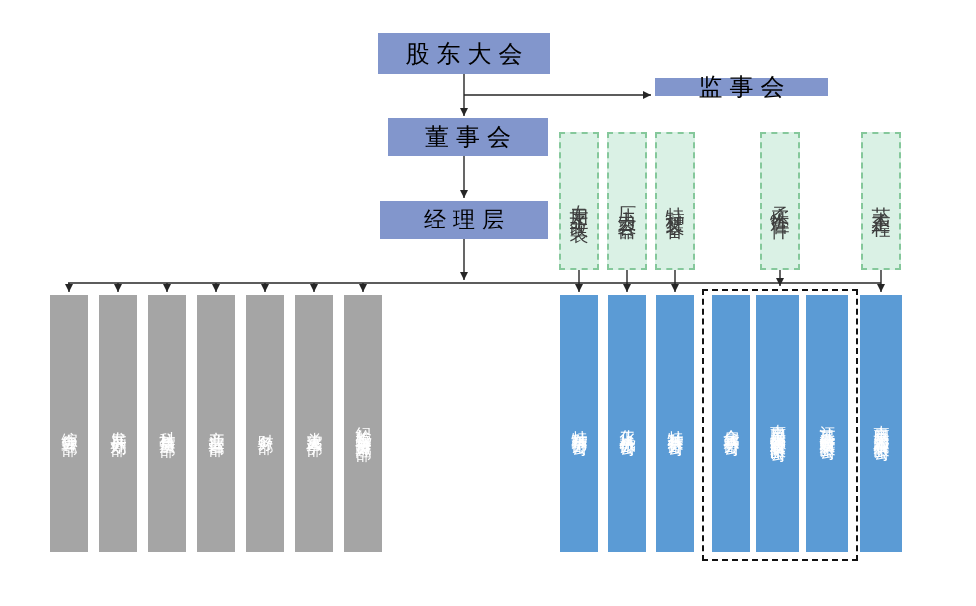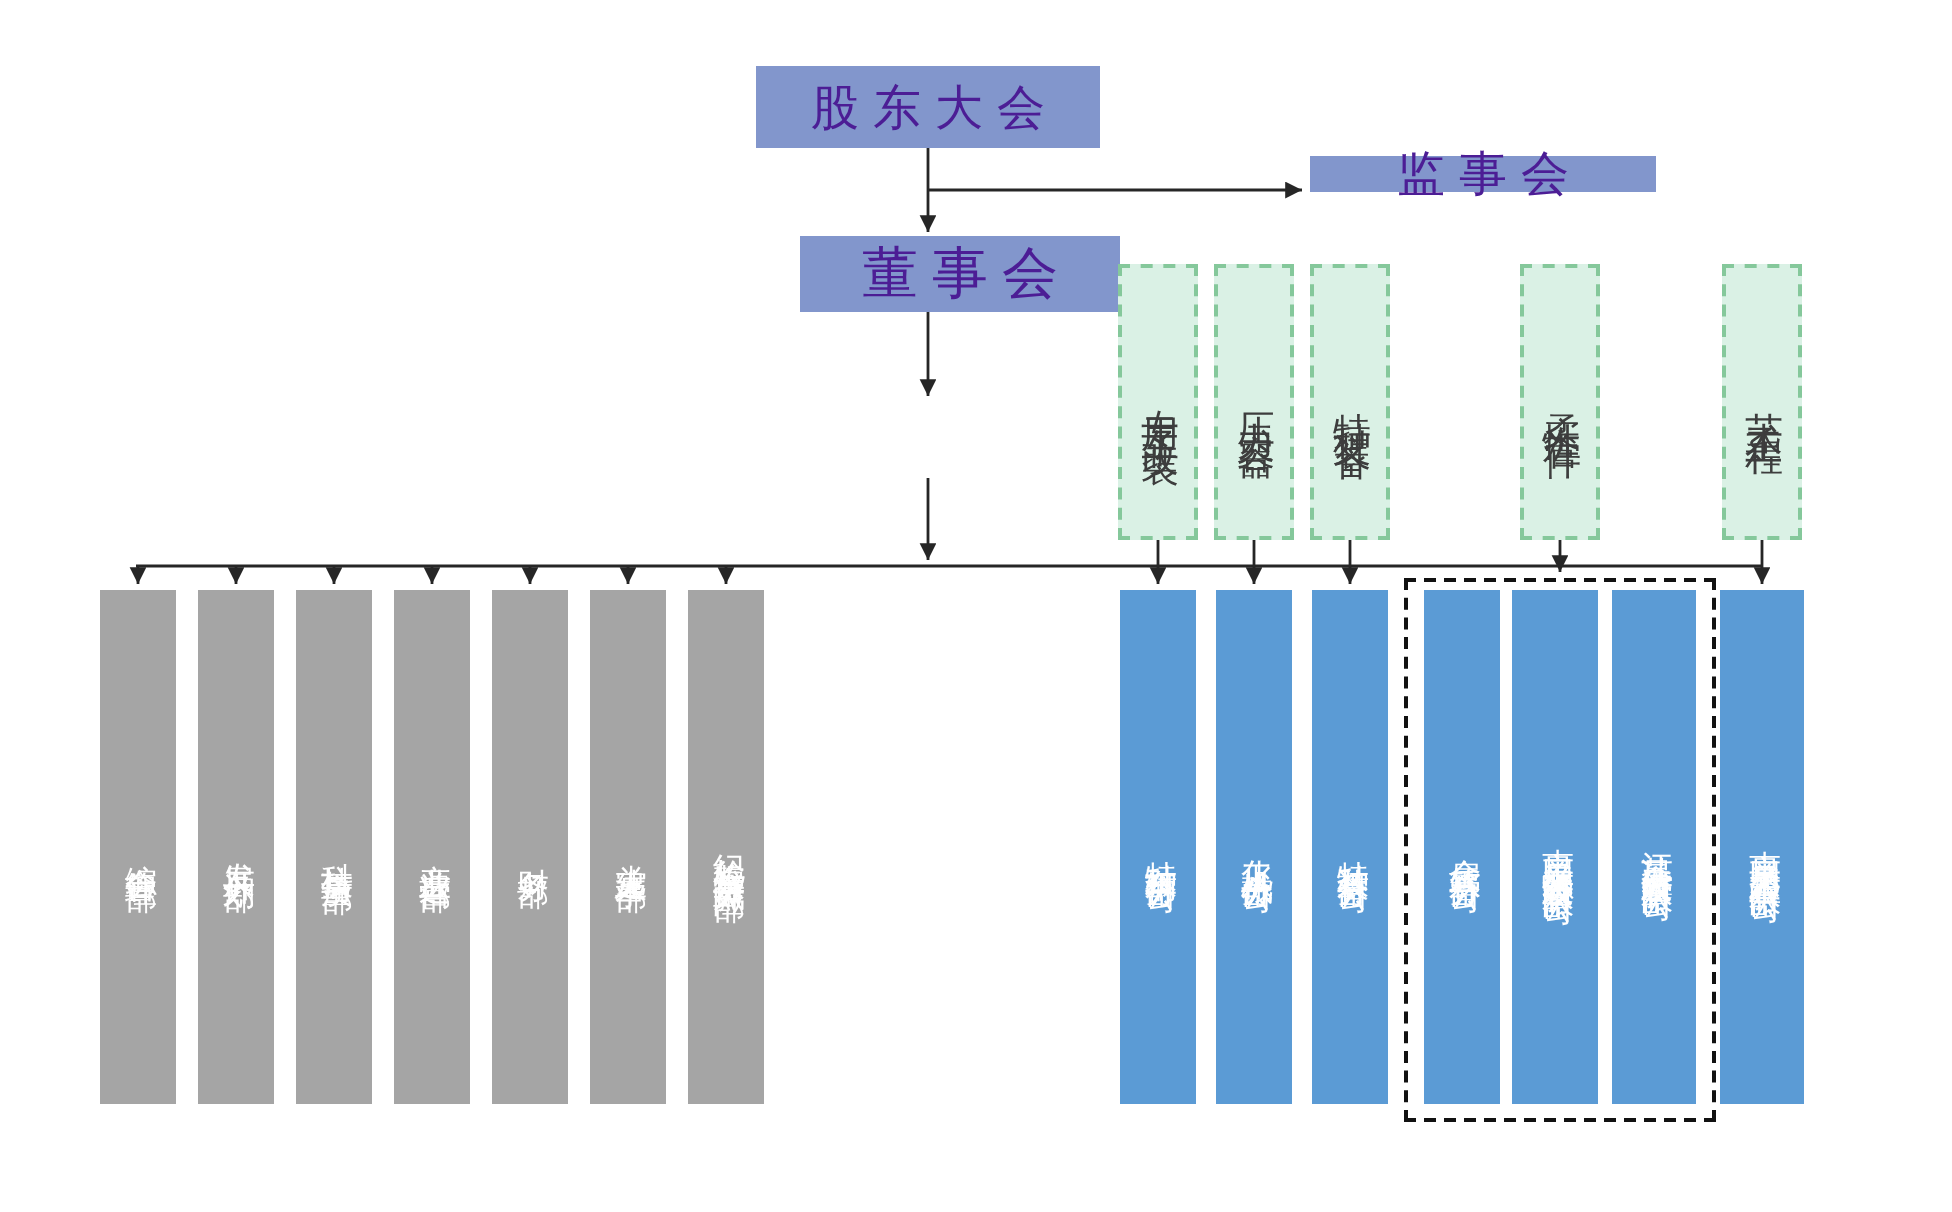--- a/index.html
+++ b/index.html
@@ -3,21 +3,21 @@
 <meta charset="utf-8">
 <style>
   * { margin:0; padding:0; box-sizing:border-box; }
   html,body { background:#ffffff; }
   body { font-family:"Liberation Sans", sans-serif; }
   .canvas { position:relative; width:976px; height:606px; background:#ffffff; overflow:hidden; }
   .connectors { position:absolute; left:0; top:0; width:976px; height:606px; }
   .connectors .line { stroke:var(--connector,#262626); stroke-width:1.4; fill:none; }
   .connectors .head { fill:var(--connector,#262626); stroke:none; }
   .box { position:absolute; display:flex; align-items:center; justify-content:center; text-align:center; }
-  .gov { background:var(--governance-blue,#8296cc); color:#4c1d95; }
+  .gov { background:var(--governance-blue,#8296cc); color:#000000; }
   .gov .ls { letter-spacing:7px; margin-right:-7px; white-space:nowrap; }
   .seg {
     background:var(--segment-green-fill,#daf1e5);
     border:2px dashed var(--segment-green-border,#85c89b);
     color:#3d3d3d;
   }
   .dept { background:var(--department-gray,#a5a5a5); color:#ffffff; }
   .sub  { background:var(--subsidiary-blue,#5b9bd5); color:#ffffff; }
   .vtext { writing-mode:vertical-rl; text-orientation:upright; letter-spacing:2px; }
   .seg .vtext, .seg.vwrap { font-size:19px; }
@@ -69,24 +69,27 @@
   </svg>
 
   <div class="box gov" style="left:378px;top:33px;width:172px;height:41px;font-size:24px">
     <span class="ls">股东大会</span>
   </div>
 
   <div class="box gov" style="left:655px;top:78px;width:173px;height:18px;font-size:24px">
     <span class="ls">监事会</span>
   </div>
 
-  <div class="box gov" style="left:400px;top:118px;width:160px;height:38px;font-size:28px">
+  <div class="box gov" style="left:388px;top:118px;width:160px;height:38px;font-size:24px">
     <span class="ls">董事会</span>
   </div>
 
+  <div class="box gov" style="left:380px;top:201px;width:168px;height:38px;font-size:22px">
+    <span class="ls">经理层</span>
+  </div>
 
   <div class="box seg" style="left:559px;top:132px;width:40px;height:138px">
     <span class="vtext">专用车改装</span>
   </div>
   <div class="box seg" style="left:607px;top:132px;width:40px;height:138px">
     <span class="vtext">压力容器</span>
   </div>
   <div class="box seg" style="left:655px;top:132px;width:40px;height:138px">
     <span class="vtext">特种装备</span>
   </div>

